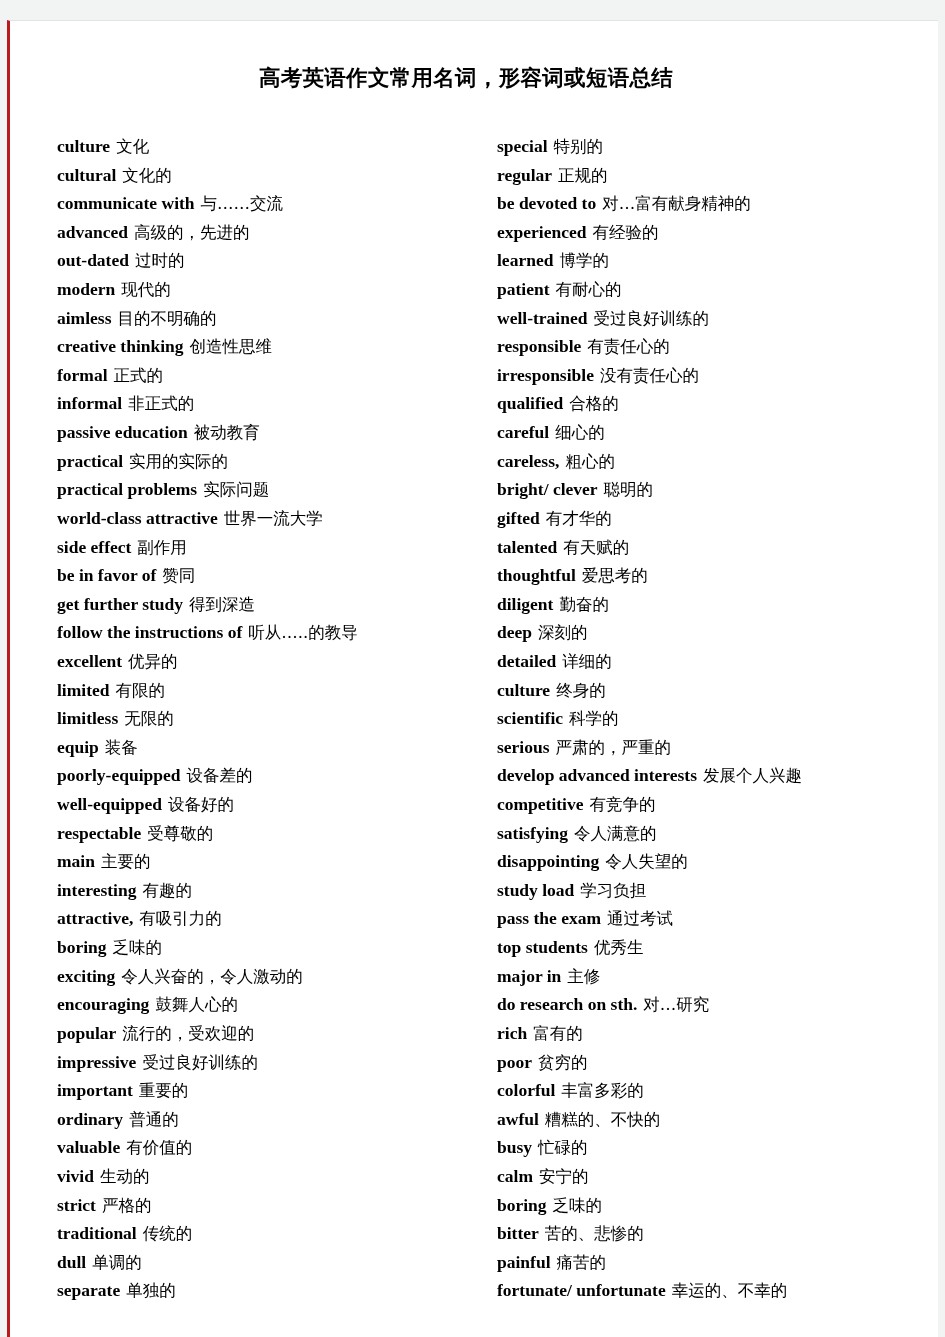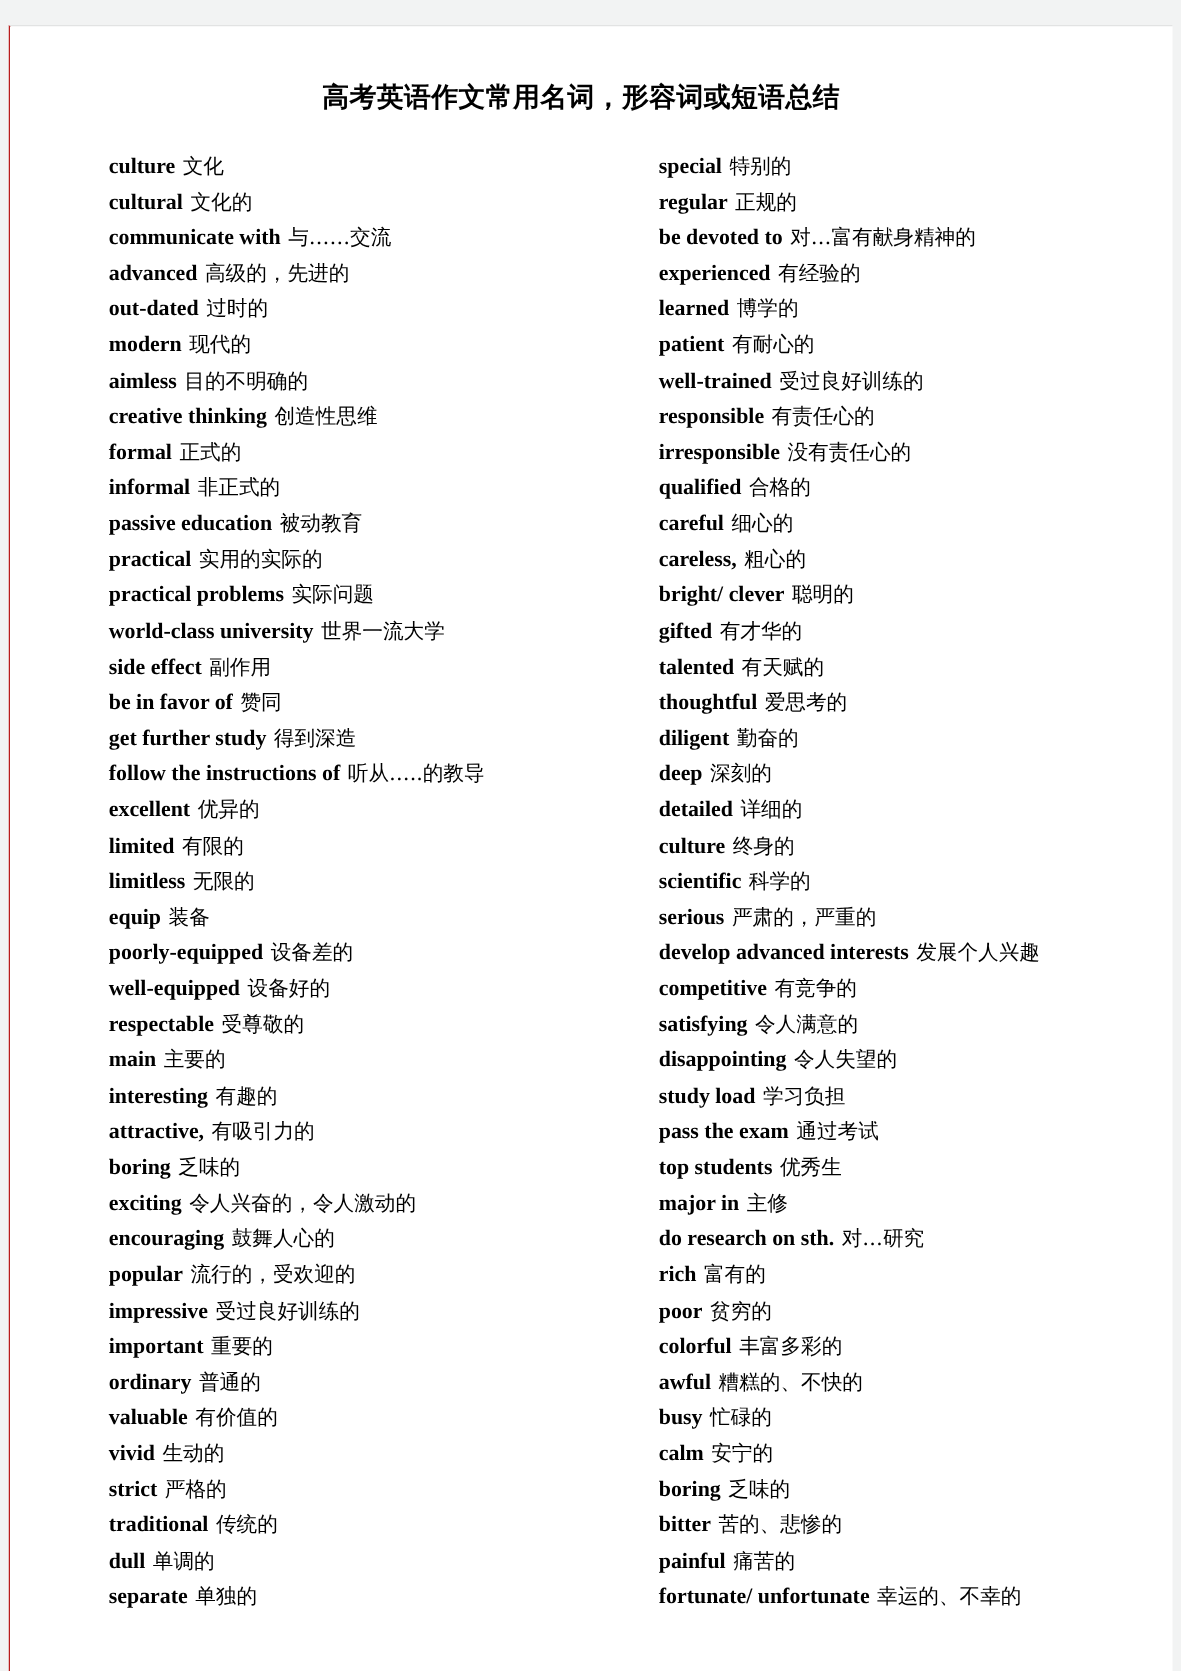--- a/index.html
+++ b/index.html
@@ -14,21 +14,21 @@
     font-family: "Liberation Serif", "DejaVu Serif", serif;
   }
   .page {
     position: absolute;
     left: 7px;
     top: 20px;
     width: 931px;
     height: 1317px;
     background: #ffffff;
     border-top: 1px solid #e2e3e3;
-    border-left: 1px solid #b91c1c;
+    border-left: 3px solid #b91c1c;
     box-sizing: border-box;
   }
   .doc-title {
     text-align: center;
     font-size: 21.5px;
     font-weight: bold;
     color: #000000;
     letter-spacing: 0.3px;
     margin: 0;
     padding-top: 46px;
@@ -37,22 +37,21 @@
     font-family: "Liberation Serif", "DejaVu Serif", serif;
   }
   .columns {
     position: absolute;
     top: 97px;
     left: 0;
     width: 931px;
   }
   .col {
     position: absolute;
-    top: 0;
-    margin-left: 32px;
+    top: 14px;
   }
   .col-left  { left: 47px; width: 440px; }
   .col-right { left: 487px; width: 444px; }
   .entry {
     height: 28.62px;
     line-height: 28.62px;
     white-space: nowrap;
     font-size: 17.5px;
     color: #000000;
     overflow: visible;
@@ -83,21 +82,21 @@
         <div class="entry"><span class="term">advanced</span><span class="sp"></span><span class="gloss">高级的，先进的</span></div>
         <div class="entry"><span class="term">out-dated</span><span class="sp"></span><span class="gloss">过时的</span></div>
         <div class="entry"><span class="term">modern</span><span class="sp"></span><span class="gloss">现代的</span></div>
         <div class="entry"><span class="term">aimless</span><span class="sp"></span><span class="gloss">目的不明确的</span></div>
         <div class="entry"><span class="term">creative thinking</span><span class="sp"></span><span class="gloss">创造性思维</span></div>
         <div class="entry"><span class="term">formal</span><span class="sp"></span><span class="gloss">正式的</span></div>
         <div class="entry"><span class="term">informal</span><span class="sp"></span><span class="gloss">非正式的</span></div>
         <div class="entry"><span class="term">passive education</span><span class="sp"></span><span class="gloss">被动教育</span></div>
         <div class="entry"><span class="term">practical</span><span class="sp"></span><span class="gloss">实用的实际的</span></div>
         <div class="entry"><span class="term">practical problems</span><span class="sp"></span><span class="gloss">实际问题</span></div>
-        <div class="entry"><span class="term">world-class university</span><span class="sp"></span><span class="gloss">世界一流大学</span></div>
+        <div class="entry"><span class="term">world-class attractive</span><span class="sp"></span><span class="gloss">世界一流大学</span></div>
         <div class="entry"><span class="term">side effect</span><span class="sp"></span><span class="gloss">副作用</span></div>
         <div class="entry"><span class="term">be in favor of</span><span class="sp"></span><span class="gloss">赞同</span></div>
         <div class="entry"><span class="term">get further study</span><span class="sp"></span><span class="gloss">得到深造</span></div>
         <div class="entry"><span class="term">follow the instructions of</span><span class="sp"></span><span class="gloss">听从…..的教导</span></div>
         <div class="entry"><span class="term">excellent</span><span class="sp"></span><span class="gloss">优异的</span></div>
         <div class="entry"><span class="term">limited</span><span class="sp"></span><span class="gloss">有限的</span></div>
         <div class="entry"><span class="term">limitless</span><span class="sp"></span><span class="gloss">无限的</span></div>
         <div class="entry"><span class="term">equip</span><span class="sp"></span><span class="gloss">装备</span></div>
         <div class="entry"><span class="term">poorly-equipped</span><span class="sp"></span><span class="gloss">设备差的</span></div>
         <div class="entry"><span class="term">well-equipped</span><span class="sp"></span><span class="gloss">设备好的</span></div>

